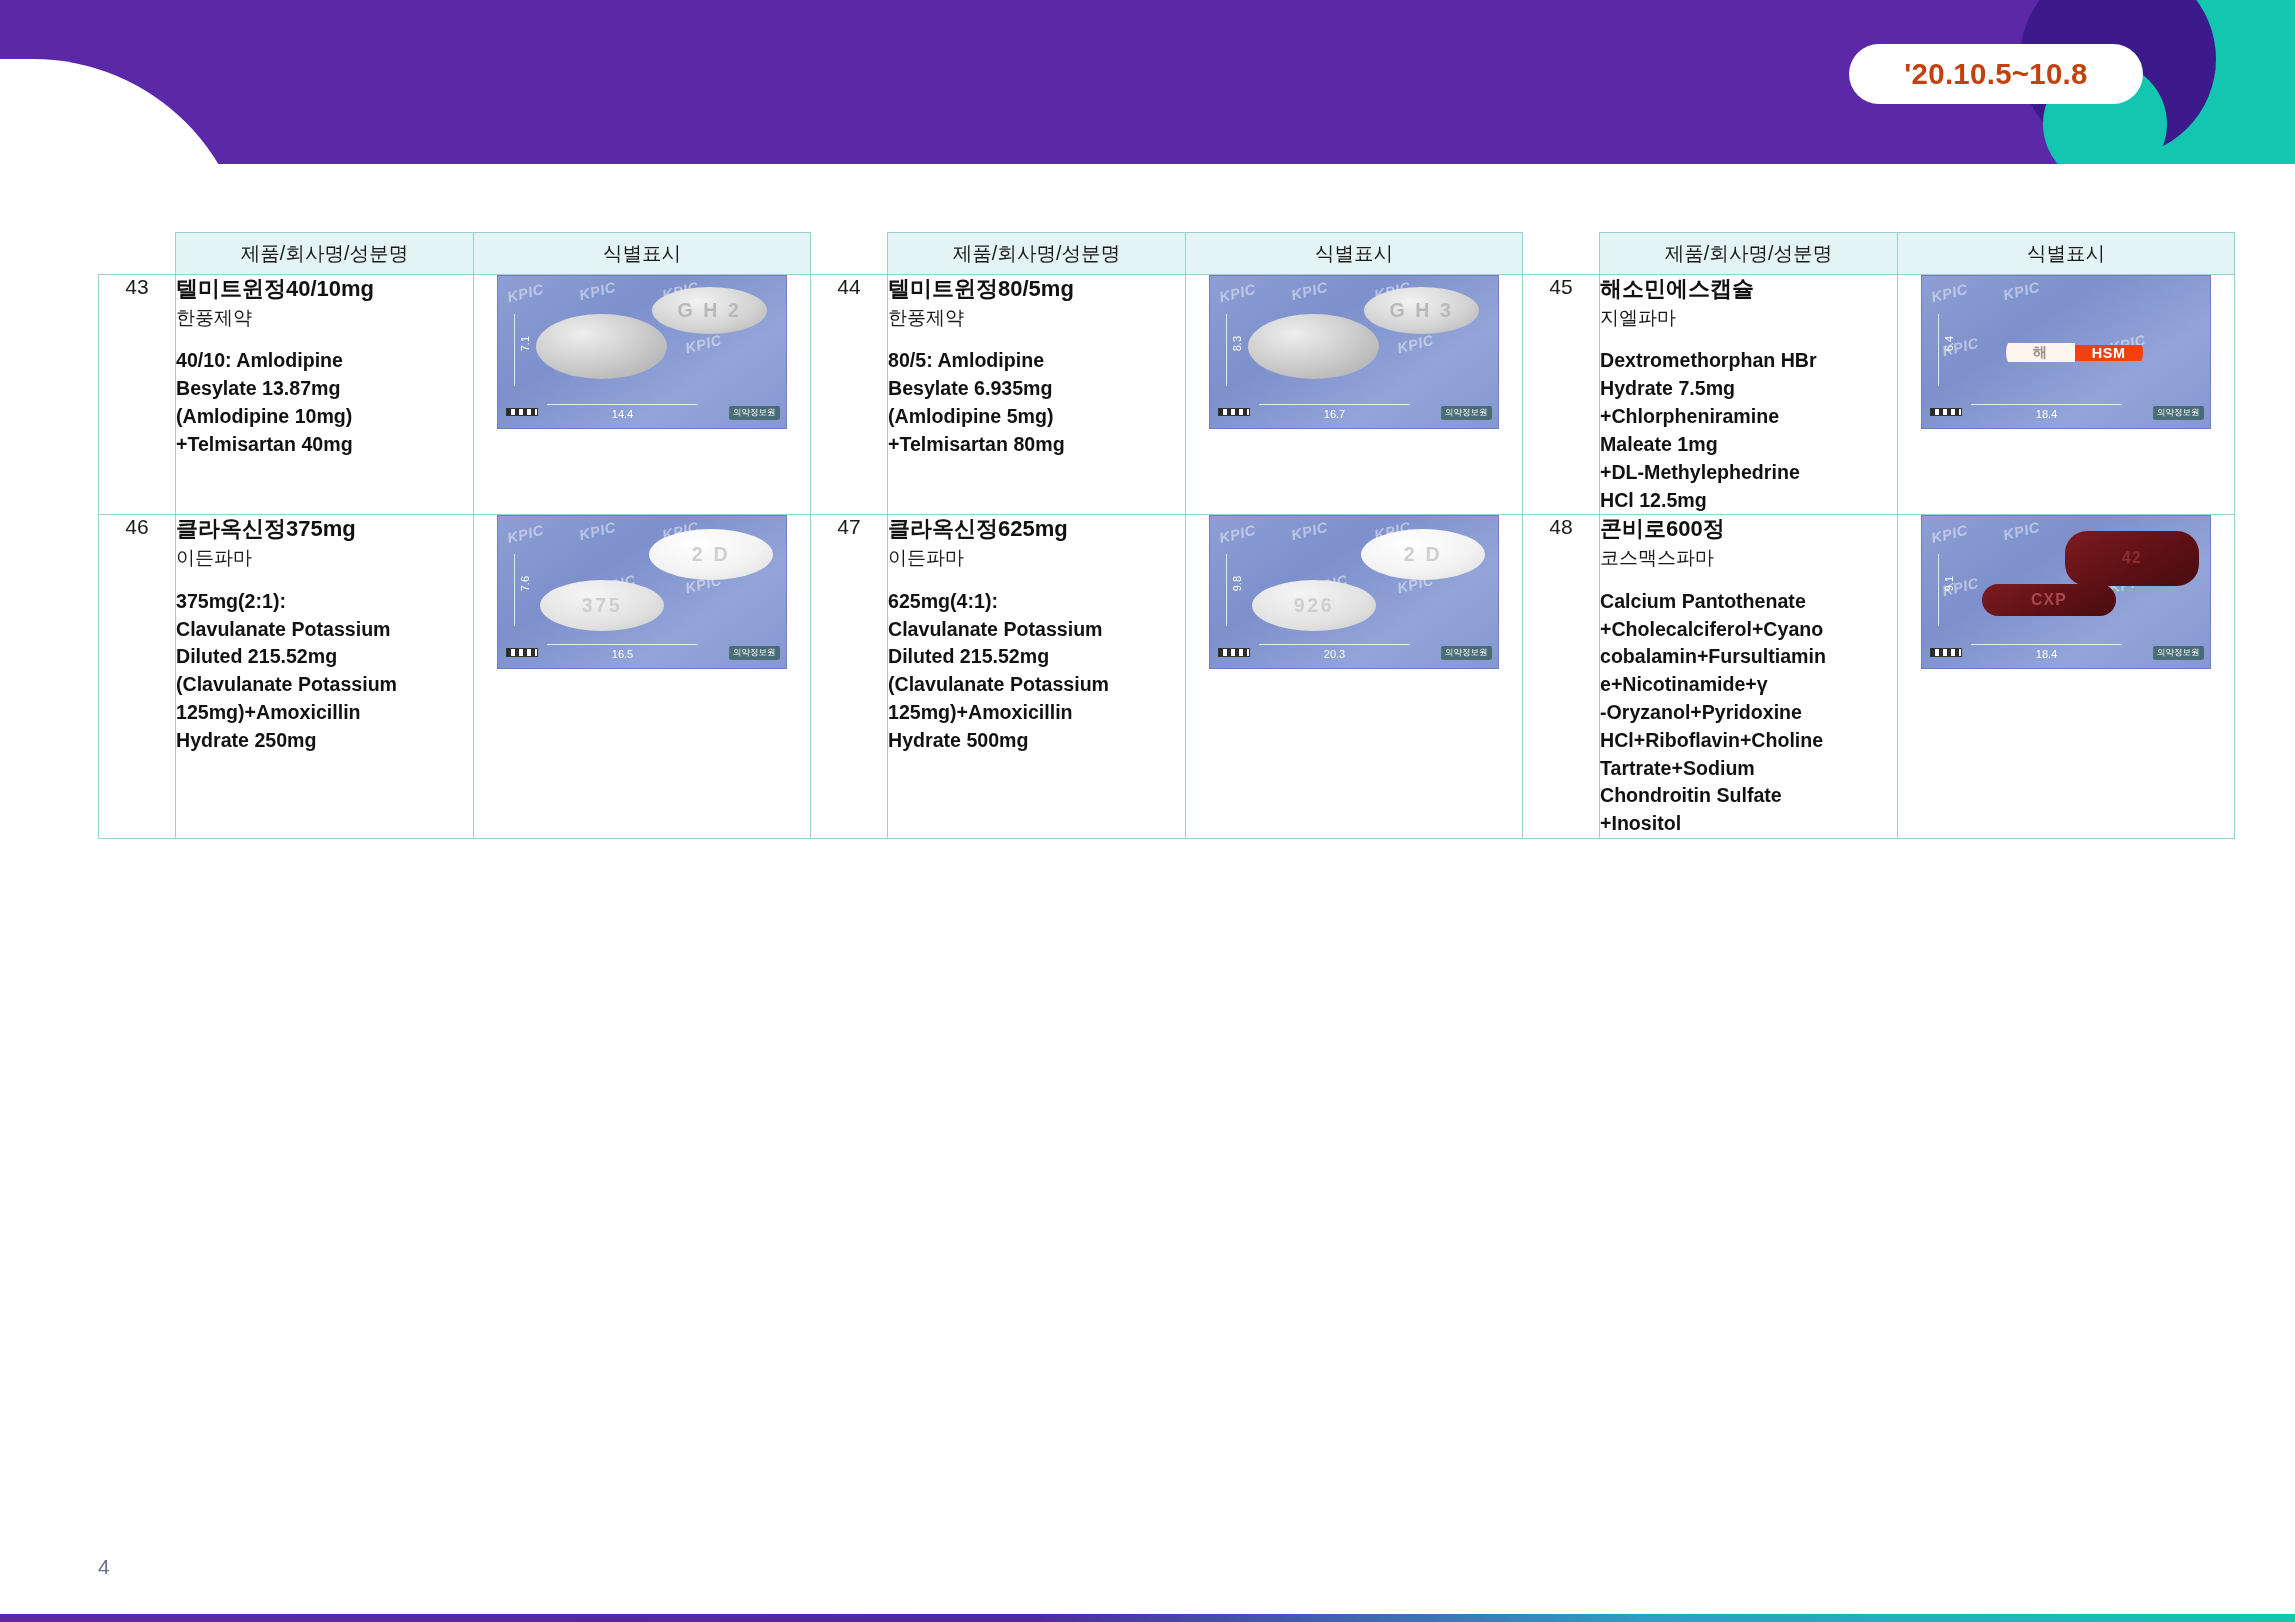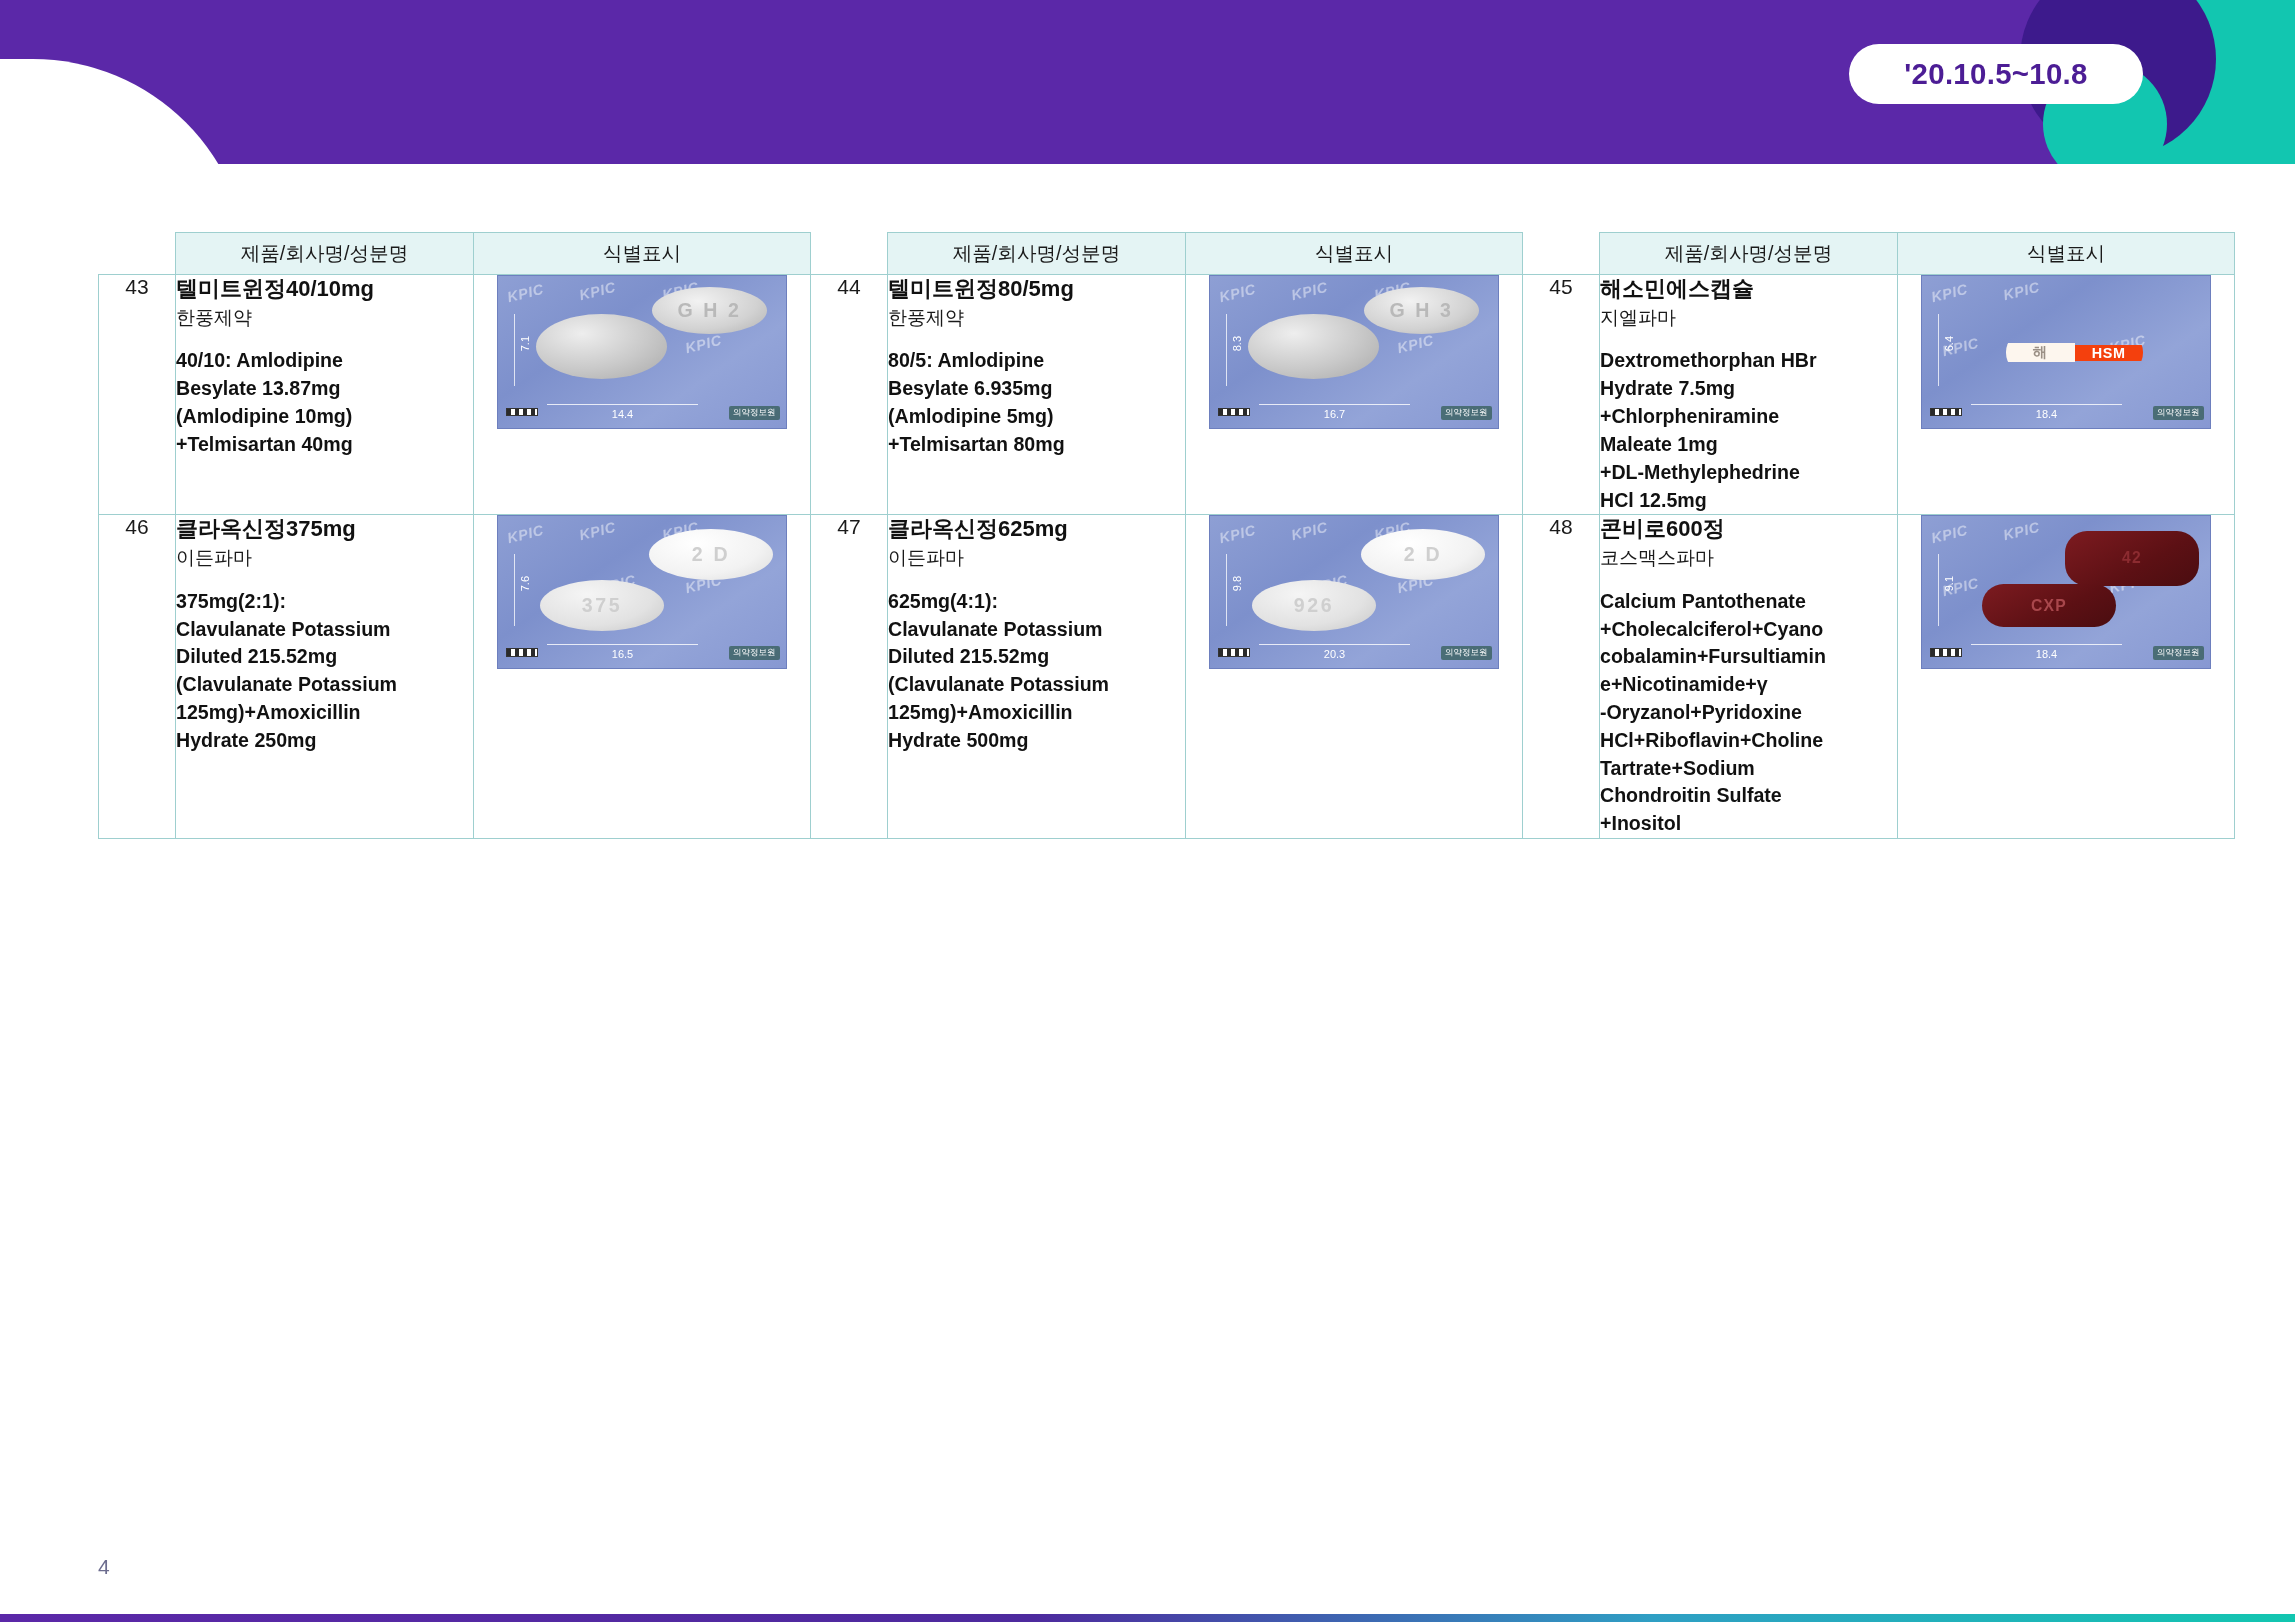--- a/index.html
+++ b/index.html
@@ -61,21 +61,21 @@
     letter-spacing: 0.7px;
     white-space: nowrap;
   }
   .date-pill {
     position: absolute;
     right: 152px; top: 44px;
     min-width: 294px;
     height: 60px;
     background: #ffffff;
     border-radius: 30px;
-    color: #4c1d95;
+    color: #c2410c;
     font-size: 29.4px;
     font-weight: bold;
     display: flex;
     align-items: center;
     justify-content: center;
     letter-spacing: 0.3px;
   }
 
   
   .table-wrap {
@@ -516,21 +516,21 @@
 Chondroitin Sulfate
 +Inositol</div>
         </td>
         <td class="img">
           <div class="photo">
             <span class="kpic k1">KPIC</span>
             <span class="kpic k2">KPIC</span>
             <span class="kpic k4">KPIC</span>
             <span class="kpic k6">KPIC</span>
             <div class="tab-oblong" style="left:143px; top:14.4px; width:134px; height:55px; background:linear-gradient(150deg,#7d1b20 0%,#5c1014 60%,#4a0d10 100%); color:#8c2b30;">42</div>
-            <div class="tab-oblong" style="left:60px; top:68px; width:134px; height:43px; background:linear-gradient(150deg,#7d1b20 0%,#5c1014 60%,#4a0d10 100%); color:#a8474c;">CXP</div>
+            <div class="tab-oblong" style="left:60px; top:68px; width:134px; height:32px; background:linear-gradient(150deg,#7d1b20 0%,#5c1014 60%,#4a0d10 100%); color:#a8474c;">CXP</div>
             <div class="ruler-v">
                 <span>9.1</span>
               </div>
             <div class="ruler-h">
                 <span>18.4</span>
               </div>
             <div class="scalebar"></div>
             <div class="badge">의약정보원</div>
           </div>
         </td>

